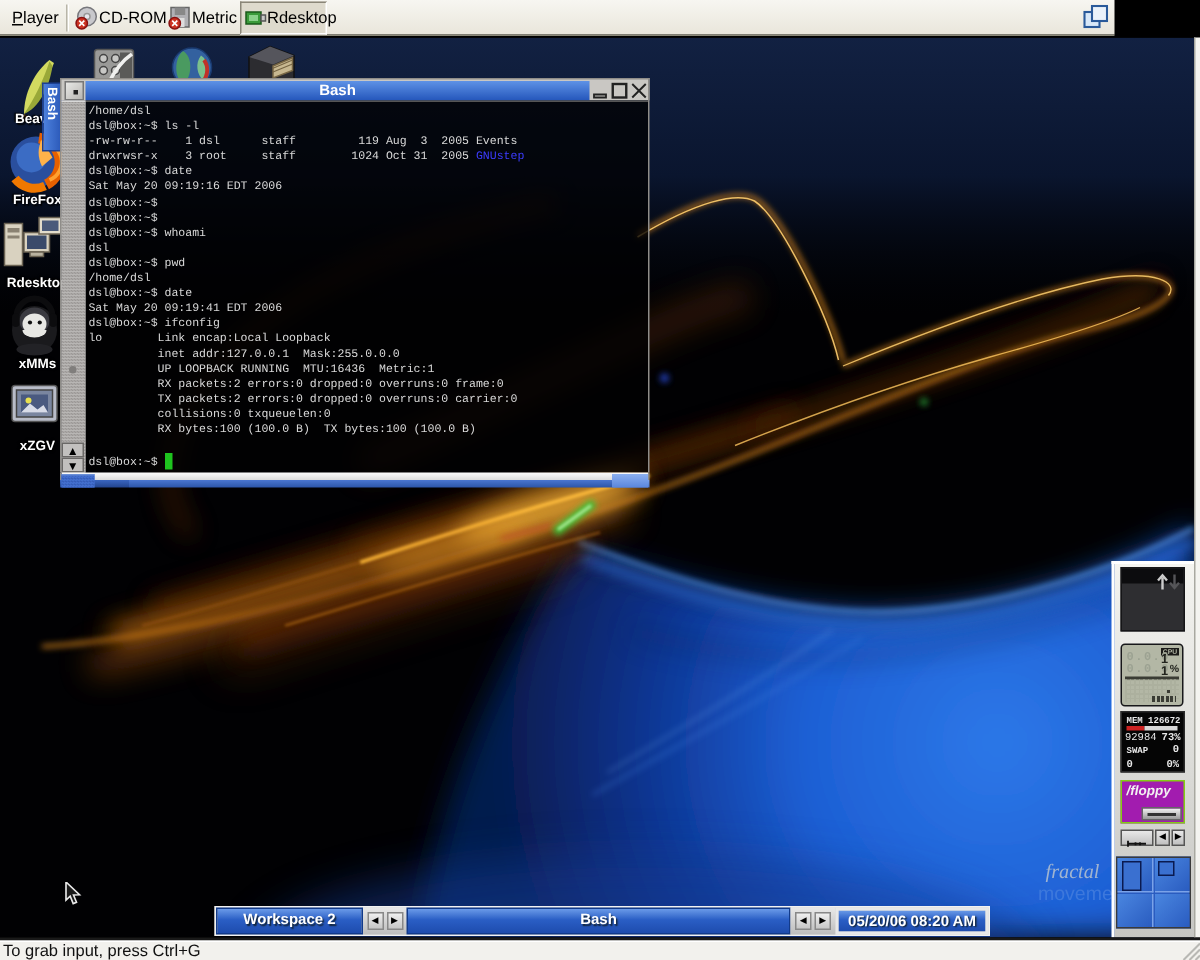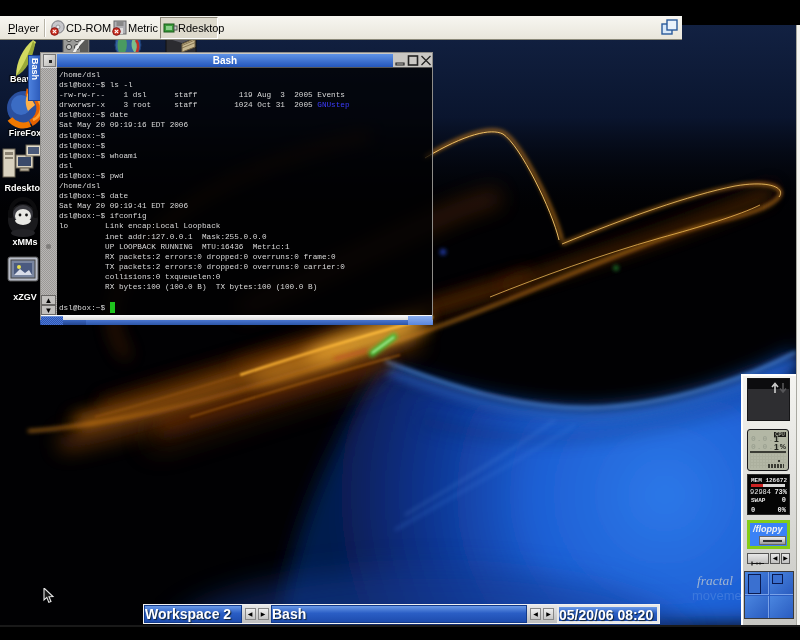--- a/index.html
+++ b/index.html
@@ -1,19 +1,19 @@
 <!DOCTYPE html>
 <html><head><meta charset="utf-8">
 <style>
 *{margin:0;padding:0;box-sizing:border-box}
 html,body{width:800px;height:640px;overflow:hidden;background:#000;font-family:"Liberation Sans",sans-serif;-webkit-font-smoothing:antialiased}
 #stage{position:relative;width:800px;height:640px;overflow:hidden}
 .px{position:absolute}
 
-#toolbar{position:absolute;left:0;top:16px;width:682px;height:24px;background:linear-gradient(#f7f6f1,#e9e6db);border-bottom:1px solid #8a8878}
+#toolbar{position:absolute;left:0;top:0;width:743px;height:24px;background:linear-gradient(#f7f6f1,#e9e6db);border-bottom:1px solid #8a8878}
 #toolbar .item{position:absolute;top:2px;height:20px;line-height:20px;font-size:11px;color:#000}
 #tb-sep{position:absolute;left:44px;top:3px;width:2px;height:18px;border-left:1px solid #b8b5a8;border-right:1px solid #fff}
 #eth-btn{position:absolute;left:160px;top:1px;width:58px;height:22px;background:#dedacd;border:1px solid #fff;border-top-color:#8a8678;border-left-color:#8a8678}
 
 #desktop{position:absolute;left:0;top:25px;width:796px;height:600px;background:#000;overflow:hidden}
 #rstrip{position:absolute;left:796px;top:25px;width:4px;height:600px;background:#f4f4f0;border-left:1px solid #a8a8a0}
 #blackline{position:absolute;left:0;top:625px;width:800px;height:2px;background:#191919}
 #statusbar{position:absolute;left:0;top:627px;width:800px;height:13px;background:#f2f1ed;border-top:1px solid #fff;font-size:11px;color:#111;line-height:12px;padding-left:2px}
 
 .iconlbl{position:absolute;width:64px;text-align:center;font-size:9px;font-weight:bold;color:#fff;text-shadow:1px 1px 1px #000,-1px -1px 1px #000}
@@ -30,21 +30,21 @@
 #tcontent{width:377px;height:248px;background:rgba(1,1,2,0.78);color:#d9d9d9;font-family:"Liberation Mono",monospace;font-size:7.7px;line-height:10.1px;white-space:pre;padding:2px 0 0 2px;border-top:1px solid #555}
 #tcontent .blu{color:#3c3cff;font-weight:normal}
 #cur{display:inline-block;width:5.5px;height:11px;background:#1ec41e;vertical-align:-3px}
 #tfoot1{position:absolute;left:0;top:263px;width:393px;height:5px;background:linear-gradient(#fdfdfd,#dcdcdc);border-left:1px solid #8f8d89;border-right:1px solid #8f8d89}
 #tfoot2{position:absolute;left:0;top:268px;width:393px;height:5px;display:flex}
 
 #vtab{position:absolute;left:28px;top:30px;width:14px;height:46px;background:linear-gradient(90deg,#4d81dd,#2a58b8);border:1px solid #1c3f90}
 #vtab span{position:absolute;left:1px;top:2px;color:#fff;font-size:9px;font-weight:bold;writing-mode:vertical-rl}
 
 #taskbar{position:absolute;left:143px;top:579px;width:517px;height:20px;background:#cfcfcf;border:1px solid #f2f2f2;display:flex}
-.tb-blue{height:18px;background:linear-gradient(#6a9ae8,#2a5ec5 45%,#1e4cae);border:1px solid #123a8a;color:#fff;font-size:14px;font-weight:bold;line-height:16px;text-shadow:1px 1px 1px #123}
+.tb-blue{height:18px;background:linear-gradient(#6a9ae8,#2a5ec5 45%,#1e4cae);border:1px solid #123a8a;color:#fff;font-size:10px;font-weight:bold;text-align:center;line-height:16px;text-shadow:1px 1px 1px #123}
 .tb-grey{height:18px;background:linear-gradient(#e8e8e8,#bdbdbd);display:flex;align-items:center;justify-content:center;gap:2px}
 .sq{width:11px;height:12px;background:linear-gradient(#efefef,#c6c6c6);border:1px solid #888;font-size:6px;line-height:11px;text-align:center;color:#000}
 
 #dock{position:absolute;left:741px;top:349px;width:55px;height:251px;background:linear-gradient(#f4f4f0,#c6c6c2);border-left:2px solid #fff;border-top:2px solid #fff}
 .dapp{position:absolute}
 </style></head>
 <body>
 <div id="stage">
 
   <div id="desktop">
@@ -282,21 +282,21 @@
       <div style="position:absolute;left:3px;top:9px;width:12px;height:2.5px;background:#cc2222"></div>
       <div style="position:absolute;left:15px;top:9px;width:22px;height:2.5px;background:#d8d8d8"></div>
       <div style="position:absolute;left:2px;top:13px;font-size:7px;font-weight:normal">92984</div>
       <div style="position:absolute;right:2px;top:13px;font-size:7px;font-weight:bold">73%</div>
       <div style="position:absolute;left:3px;top:22px;font-size:6px;font-weight:bold">SWAP</div>
       <div style="position:absolute;right:3px;top:21px;font-size:7px;font-weight:bold">0</div>
       <div style="position:absolute;left:3px;top:31px;font-size:7px;font-weight:bold">0</div>
       <div style="position:absolute;right:3px;top:31px;font-size:7px;font-weight:bold">0%</div>
     </div>
 
-    <div class="dapp" style="left:747px;top:495px;width:43px;height:29px;background:#3b82f6;border:3px solid #84cc16">
+    <div class="dapp" style="left:747px;top:495px;width:43px;height:29px;background:#a21caf;border:1px solid #84cc16">
       <div style="position:absolute;left:3px;top:1px;color:#f2f2f2;font-size:9px;font-weight:bold;font-style:italic">/floppy</div>
       <div style="position:absolute;right:1px;bottom:1px;width:27px;height:9px;background:linear-gradient(#f2f2f2,#9a9a9a);border:1px solid #666">
         <div style="position:absolute;left:3px;top:3px;width:19px;height:1.5px;background:#333"></div>
       </div>
     </div>
     <div class="dapp" style="left:747px;top:528px;width:43px;height:11px">
       <div style="position:absolute;left:0;top:0;width:22px;height:11px;background:linear-gradient(#e8e8e8,#c0c0c0);border:1px solid #555">
         <svg width="20" height="9">
             <path d="M4,4.5 h12 M4,2.5 v4 M9,3.5 v2 M12,3.5 v2" stroke="#111" stroke-width="1.2"></path>
           </svg>
@@ -330,20 +330,25 @@
       <div class="tb-blue" style="flex:1;border:2px solid #e8e8e8">05/20/06 08:20 AM</div>
     </div>
 
     <svg class="px" style="left:43px;top:563px" width="12" height="16" viewBox="0 0 12 16">
       <path d="M1,0 L1,12 L3.8,9.4 L5.8,14.4 L8,13.5 L6,8.7 L10,8.5 Z" fill="#1a1a1a" stroke="#e8e8e8" stroke-width="1.1"></path>
     </svg>
   </div>
 
   <div id="rstrip"></div>
   <div id="blackline"></div>
+  <div id="statusbar">To grab input, press Ctrl+G
+    <svg style="position:absolute;right:0;bottom:0" width="16" height="13">
+        <path d="M16,2 L5,13 M16,6 L9,13 M16,10 L13,13" stroke="#b8b8b4" stroke-width="1.4"></path>
+      </svg>
+  </div>
 
   <div id="toolbar">
     <div class="item" style="left:8px"><span style="text-decoration:underline">P</span>layer</div>
     <div id="tb-sep"></div>
     <div id="eth-btn"></div>
     <svg class="px" style="left:50px;top:4px" width="16" height="16" viewBox="0 0 16 16">
       <circle cx="8" cy="7" r="6.2" fill="#c8c8cc" stroke="#77777c"></circle>
       <circle cx="8" cy="7" r="2" fill="#e8e8ee" stroke="#999"></circle>
       <circle cx="4.5" cy="11.5" r="3.8" fill="#cc3322" stroke="#881111"></circle>
       <path d="M2.8,9.8 L6.2,13.2 M6.2,9.8 L2.8,13.2" stroke="#fff" stroke-width="1.1"></path>

